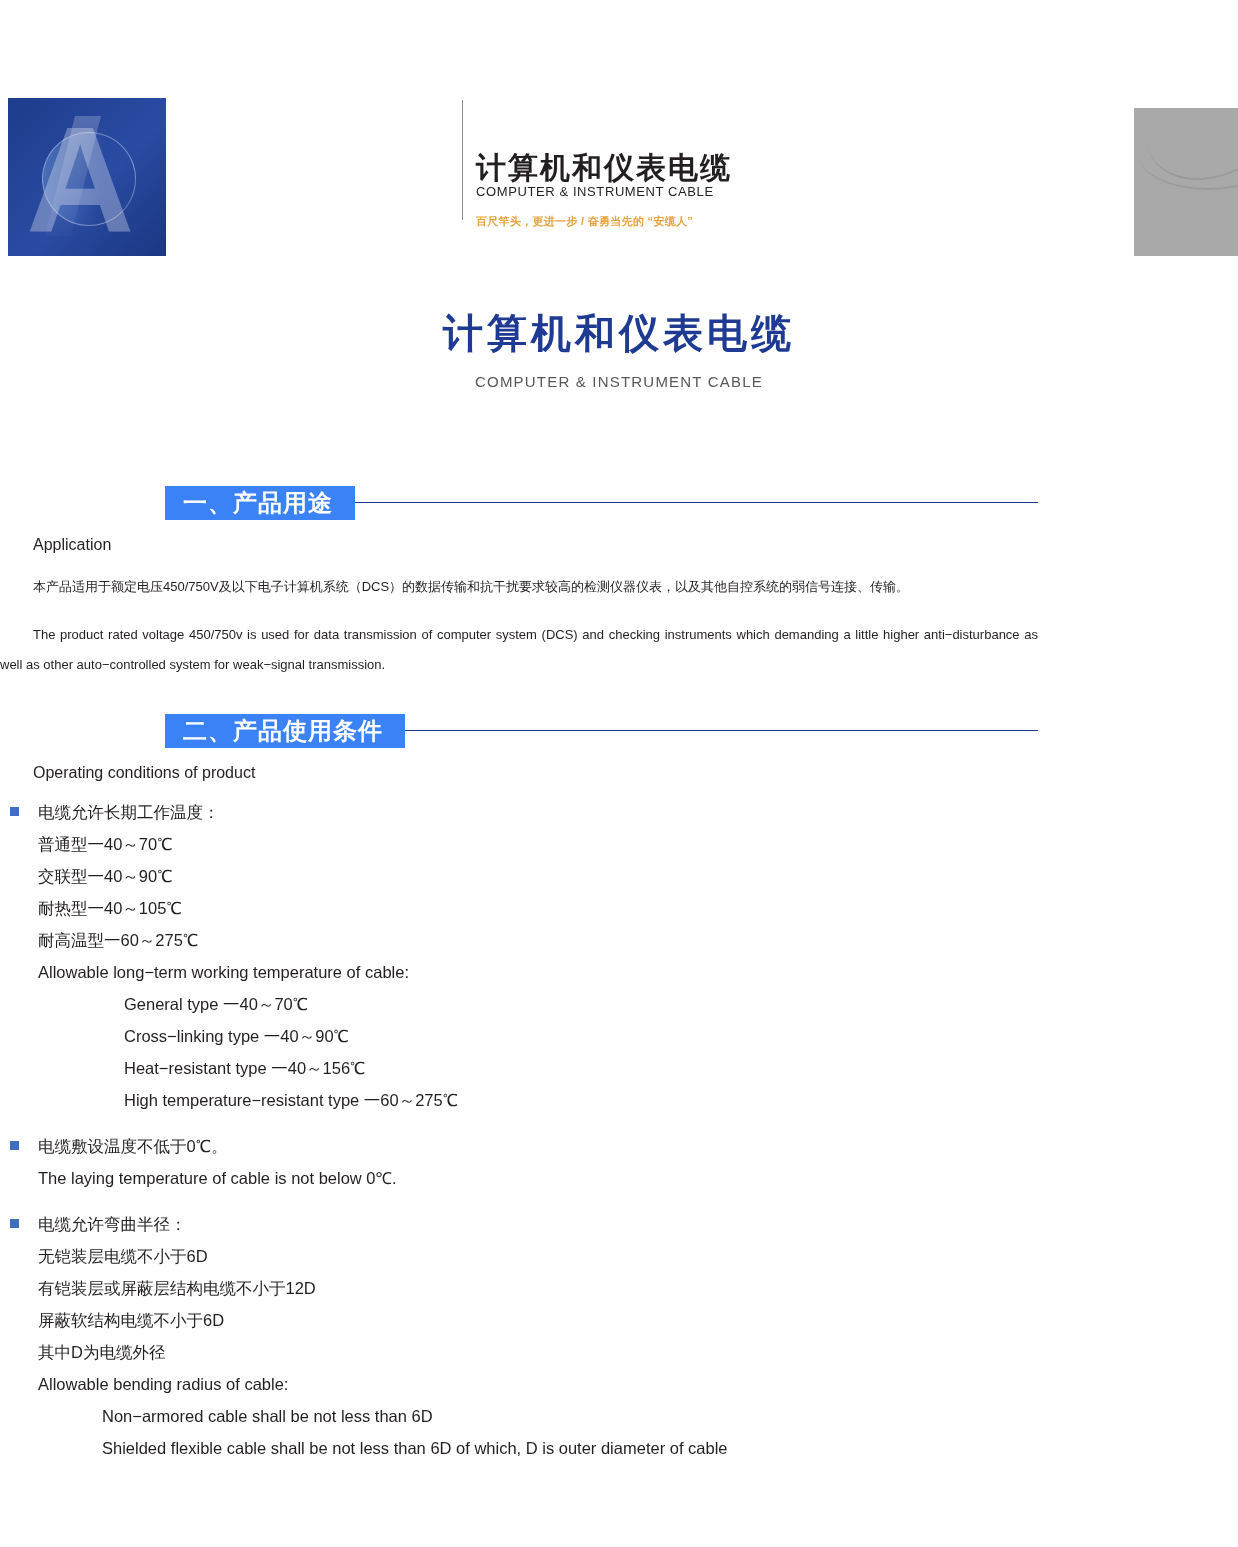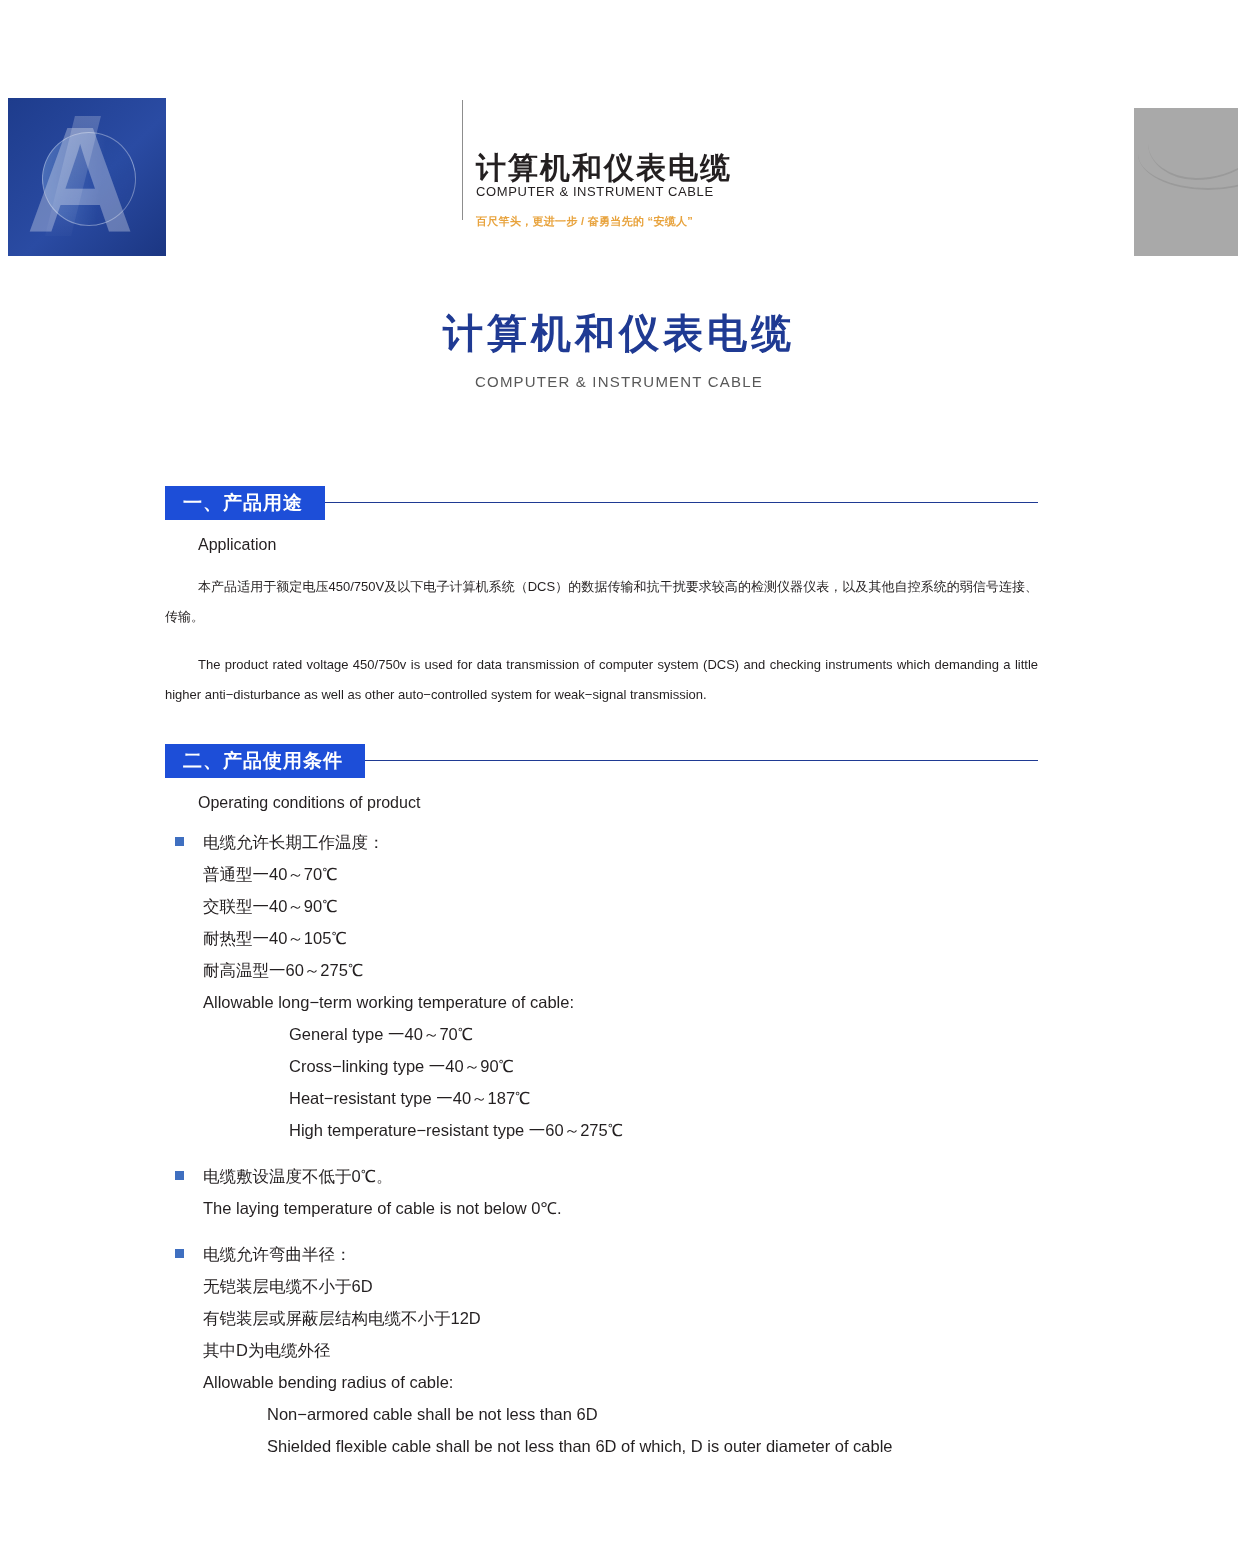--- a/index.html
+++ b/index.html
@@ -164,40 +164,39 @@
     height: 34px;
     margin-left: 165px;
     margin-right: 100px;
   }
   .section-head .tab {
     position: absolute;
     left: 0;
     top: 0;
     height: 34px;
     line-height: 34px;
-    background: #1d4ed8;
+    background: #3b82f6;
     color: #ffffff;
-    font-size: 19px;
+    font-size: 24px;
     font-weight: bold;
     padding: 0 22px 0 18px;
     letter-spacing: 1px;
     white-space: nowrap;
     z-index: 2;
   }
   .section-head .rule {
     position: absolute;
     left: 0;
     right: 0;
     top: 16px;
     height: 1px;
     background: #1f3a93;
   }
 
   .body-block {
-    margin-left: 165px;
     margin-right: 100px;
   }
   .en-sub {
     font-size: 16px;
     color: #231f20;
     margin: 16px 0 0 33px;
   }
   p.para {
     font-size: 13px;
     line-height: 30px;
@@ -282,35 +281,36 @@
     <div class="bullet-row">
       <div class="sq"></div>
       <div class="bl-title">电缆允许长期工作温度：</div>
       <div class="sub-line tight">普通型一40～70℃</div>
       <div class="sub-line">交联型一40～90℃</div>
       <div class="sub-line">耐热型一40～105℃</div>
       <div class="sub-line">耐高温型一60～275℃</div>
       <div class="sub-line">Allowable long−term working temperature of cable:</div>
       <div class="sub-line deep">General type 一40～70℃</div>
       <div class="sub-line deep">Cross−linking type 一40～90℃</div>
-      <div class="sub-line deep">Heat−resistant type 一40～187℃</div>
+      <div class="sub-line deep">Heat−resistant type 一40～156℃</div>
       <div class="sub-line deep">High temperature−resistant type 一60～275℃</div>
     </div>
 
     <div class="bullet-row">
       <div class="sq"></div>
       <div class="bl-title">电缆敷设温度不低于0℃。</div>
       <div class="sub-line tight">The laying temperature of cable is not below 0℃.</div>
     </div>
 
     <div class="bullet-row">
       <div class="sq"></div>
       <div class="bl-title">电缆允许弯曲半径：</div>
       <div class="sub-line tight">无铠装层电缆不小于6D</div>
       <div class="sub-line">有铠装层或屏蔽层结构电缆不小于12D</div>
+      <div class="sub-line">屏蔽软结构电缆不小于6D</div>
       <div class="sub-line">其中D为电缆外径</div>
       <div class="sub-line">Allowable bending radius of cable:</div>
       <div class="sub-line deep2">Non−armored cable shall be not less than 6D</div>
       <div class="sub-line deep2">Shielded flexible cable shall be not less than 6D of which, D is outer diameter of cable</div>
     </div>
 
   </div>
 </div>
 
 </body></html>

